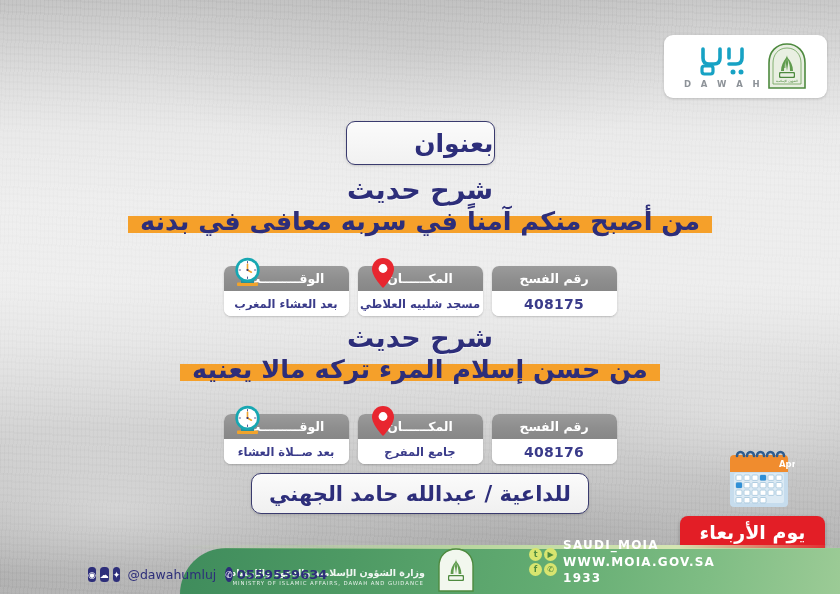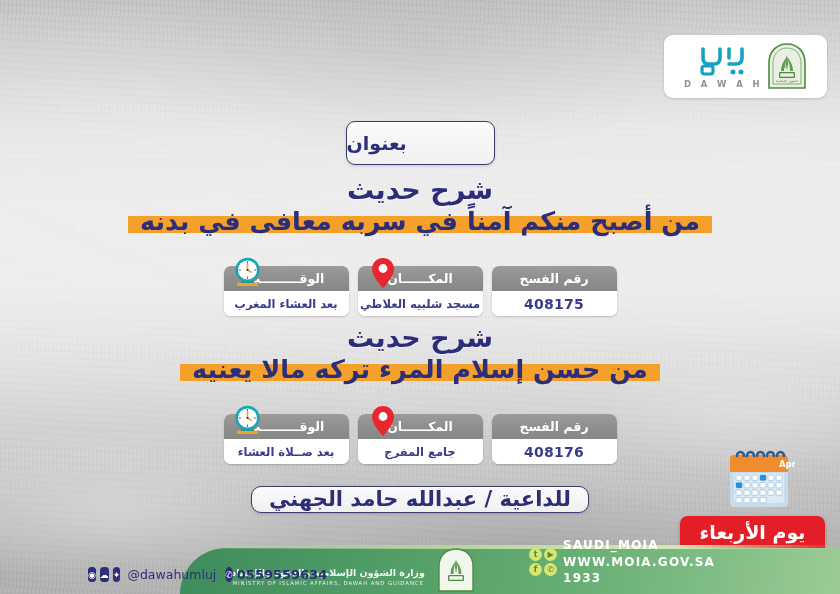--- a/index.html
+++ b/index.html
@@ -83,23 +83,23 @@
     top: 121px;
     left: 0; right: 0;
     margin: 0 auto;
     width: 149px;
     height: 44px;
     background: linear-gradient(180deg, #fbfbfb 0%, #f1f1f1 100%);
     border: 1.6px solid #3a3b6e;
     border-radius: 9px;
     display: flex;
     align-items: center;
-    justify-content: flex-end;
+    justify-content: flex-start;
     color: #2d2e7a;
-    font-size: 19px;
+    font-size: 25px;
     font-weight: bold;
     box-shadow: 0 1px 3px rgba(0,0,0,0.16);
   }
 
   
   .block { position: absolute; left: 0; right: 0; text-align: center; }
 
   .sharh {
     color: #2d2e7a;
     font-size: 27px;
@@ -177,27 +177,28 @@
     height: 31px;
     z-index: 3;
   }
   .badge-icon.pin { width: 22px; height: 30px; left: 14px; top: -8px; }
 
   
   .speaker-pill {
     position: absolute;
     top: 473px;
     left: 0; right: 0;
-    margin: 13px auto;
+    margin: 0 auto;
     width: 338px;
-    height: 27px;
+    height: 41px;
     background: linear-gradient(180deg, #fbfbfb 0%, #f0f0f0 100%);
     border: 1.5px solid #3a3b6e;
     border-radius: 10px;
     display: flex;
+    align-items: center;
     justify-content: center;
     color: #2d2e7a;
     font-size: 21px;
     font-weight: bold;
     box-shadow: 0 1px 3px rgba(0,0,0,0.16);
   }
 
   
   .cal-icon {
     position: absolute;

